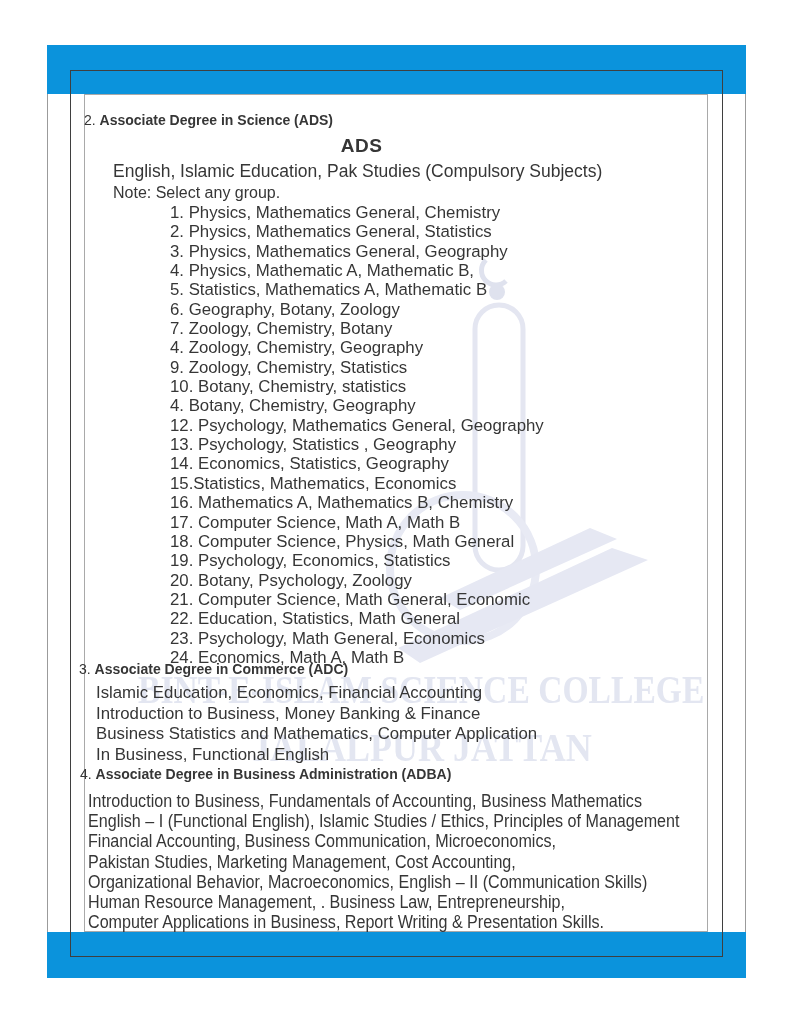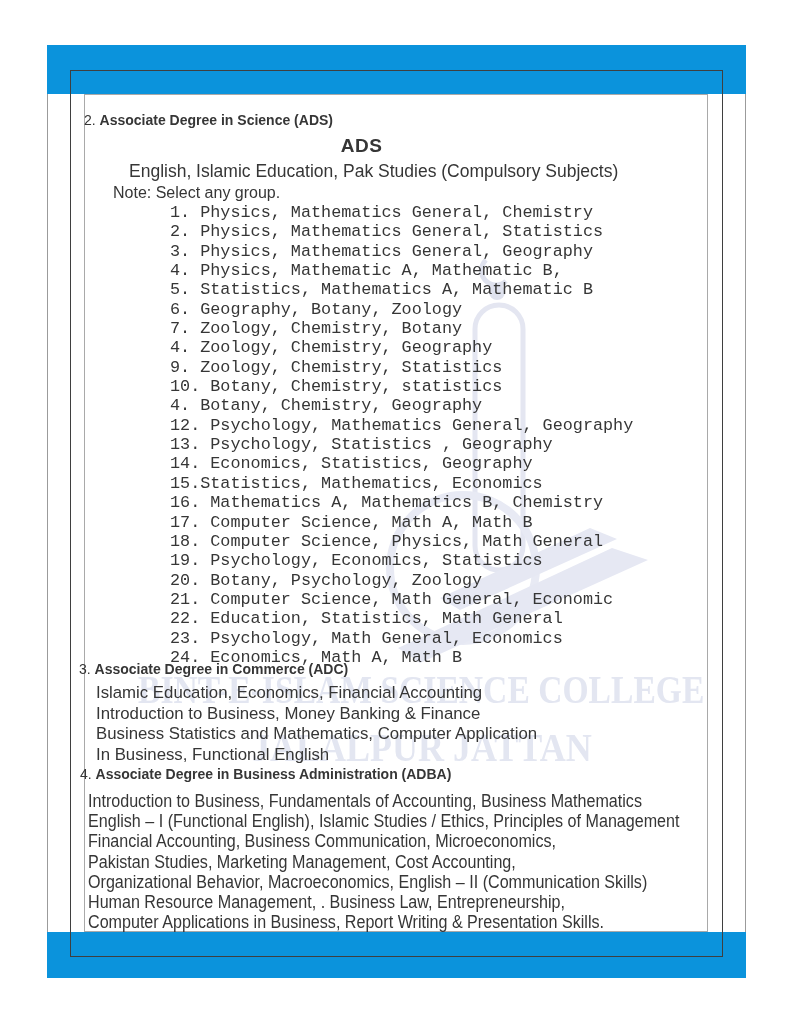--- a/index.html
+++ b/index.html
@@ -24,23 +24,23 @@
   .wm1{left:138px;top:666px;font-size:40px;transform:scaleX(.84);}
   .wm2{left:252px;top:724px;font-size:40px;transform:scaleX(.9);}
 
   
   .txt{position:absolute;z-index:2;white-space:nowrap;}
   .heading{font-size:14px;}
   .heading .ttl{font-weight:700;}
   .h-ads{left:84px;top:112px;}
   .ads-sub{left:84px;top:135px;width:555px;text-align:center;
            font-size:19px;font-weight:700;letter-spacing:.5px;}
-  .intro1{left:129px;top:161px;font-size:17.5px;}
+  .intro1{left:113px;top:161px;font-size:17.5px;}
   .intro2{left:113px;top:184px;font-size:16px;}
-  .groups{left:170px;top:203px;font-size:16.8px;line-height:19.35px;font-family:Liberation Mono, monospace;}
+  .groups{left:170px;top:203px;font-size:16.8px;line-height:19.35px;}
   .h-adc{left:79px;top:661px;}
   .adc-lines{left:96px;top:683px;font-size:16.8px;line-height:20.6px;}
   .h-adba{left:80px;top:766px;}
   .adba-lines{left:88px;top:791px;font-size:17.5px;line-height:20.2px;
               transform:scaleX(.92);transform-origin:0 0;}
 </style>
 </head>
 <body>
 
 <div class="page">

